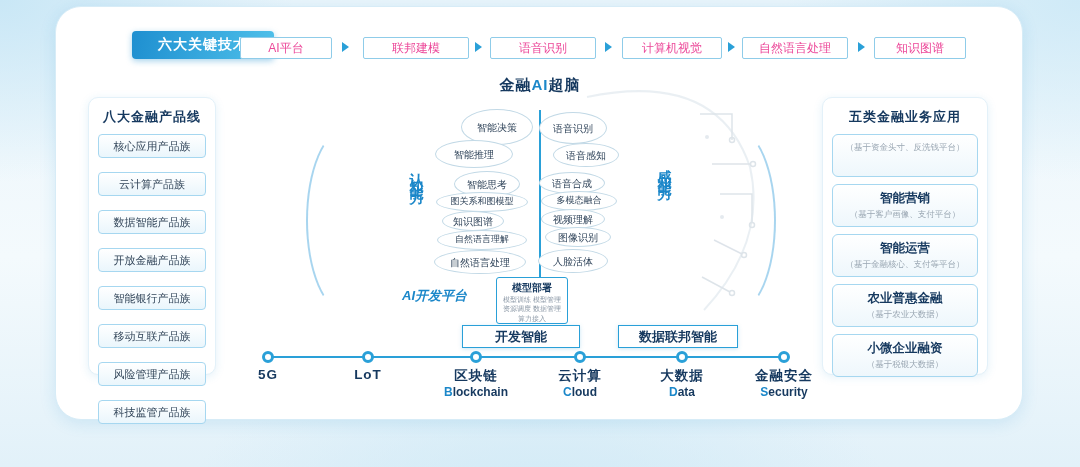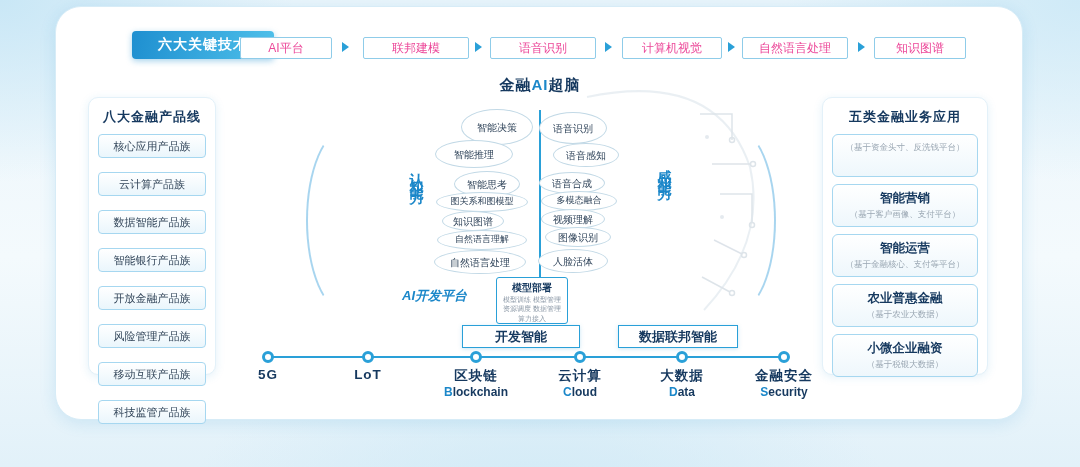--- a/index.html
+++ b/index.html
@@ -127,24 +127,24 @@
   <div class="tech-sep" style="left:728px"></div>
   <div class="tech-box" style="left:742px;width:106px">自然语言处理</div>
   <div class="tech-sep" style="left:858px"></div>
   <div class="tech-box" style="left:874px;width:92px">知识图谱</div>
 
   <div class="side-panel" style="left:88px;width:128px">
     <div class="panel-title">八大金融产品线</div>
     <div class="pill-item">核心应用产品族</div>
     <div class="pill-item">云计算产品族</div>
     <div class="pill-item">数据智能产品族</div>
+    <div class="pill-item">开放金融产品族</div>
     <div class="pill-item">智能银行产品族</div>
-    <div class="pill-item">开放金融产品族</div>
+    <div class="pill-item">移动互联产品族</div>
     <div class="pill-item">风险管理产品族</div>
-    <div class="pill-item">移动互联产品族</div>
     <div class="pill-item">科技监管产品族</div>
   </div>
 
   <div class="side-panel" style="left:822px;width:166px">
     <div class="panel-title">五类金融业务应用</div>
     <div class="app-item">
       <div class="app-sub">（基于资金头寸、反洗钱平台）</div>
     </div>
     <div class="app-item">
       <div class="app-title">智能营销</div>

